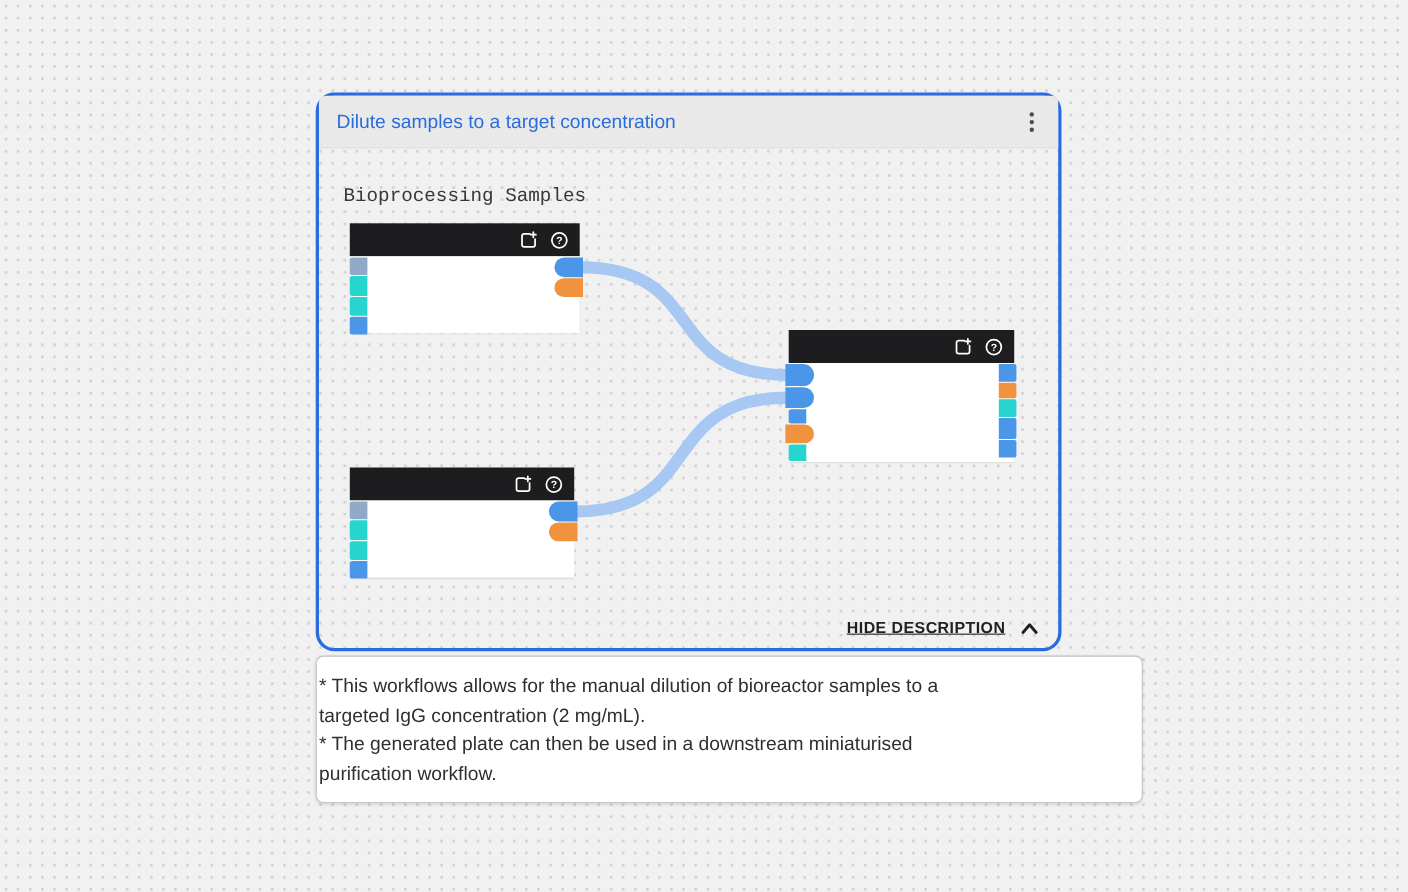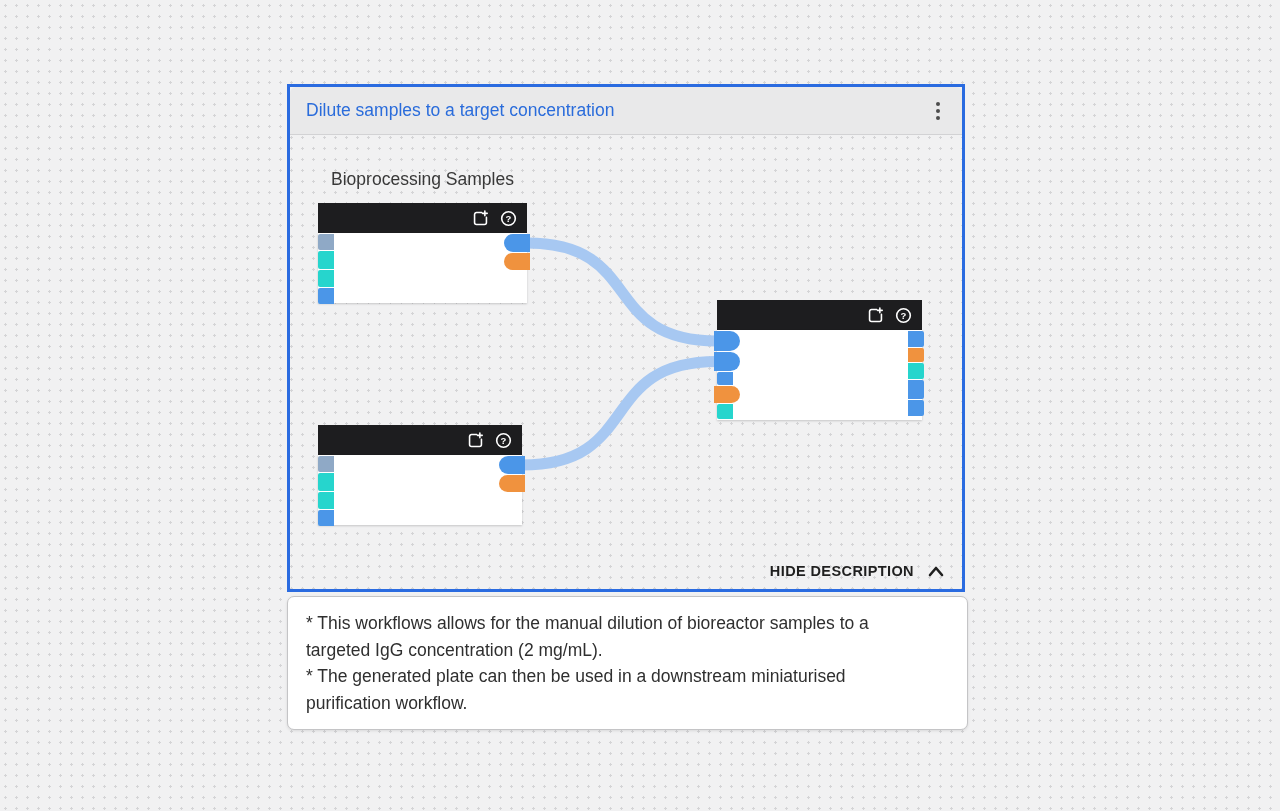--- a/index.html
+++ b/index.html
@@ -8,67 +8,67 @@
     font-family:"Liberation Sans", sans-serif;
     background-color:#f1f1f2;
     background-image:radial-gradient(#d4d4d6 1.2px, transparent 1.4px);
     background-size:11px 11px;
   }
   #wires{position:absolute;left:0;top:0;width:1280px;height:811px;z-index:1;pointer-events:none;}
 
   
   .group{
     position:absolute;left:287px;top:84px;width:678px;height:508px;
-    border:3px solid #2a6be0;border-radius:0;z-index:0;box-sizing:border-box;
+    border:3px solid #2a6be0;border-radius:17px;z-index:0;box-sizing:border-box;
   }
   .group-header{
     height:48px;background:#e9e9ea;border-bottom:1px solid #d2d2d4;
     border-radius:6px 6px 0 0;display:flex;align-items:center;
     justify-content:space-between;padding:0 16px;box-sizing:border-box;
   }
   .group-title{color:#2a6cdb;font-size:17.5px;}
   .kebab{display:flex;flex-direction:column;gap:3px;padding:4px 6px;cursor:pointer;}
   .kebab i{width:4px;height:4px;border-radius:50%;background:#4c4c4c;display:block;}
   .hide-desc{
     position:absolute;right:16px;bottom:10px;display:flex;align-items:center;gap:12px;
-    font-size:14.5px;font-weight:700;letter-spacing:.4px;color:#1f1f1f;cursor:pointer;
+    font-size:14.5px;font-weight:700;letter-spacing:.4px;color:#1f1f1f;cursor:pointer;text-decoration:underline;
   }
   .hide-desc svg{display:block;}
 
   
   .node{position:absolute;z-index:2;}
   #node-0{left:318px;top:203px;width:209px;}
   #node-1{left:318px;top:425px;width:204px;}
   #node-2{left:717px;top:300px;width:205px;}
   .node-title{
     position:absolute;top:-34px;left:-20px;right:-20px;text-align:center;
-    font-size:17.5px;color:#383838;white-space:nowrap;
+    font-size:17.5px;color:#383838;white-space:nowrap;font-family:Liberation Mono, monospace;
   }
   .node-header{
     height:30px;background:#1d1d1f;display:flex;align-items:center;
     justify-content:flex-end;gap:9px;padding:0 9px;box-sizing:border-box;
   }
   .node-header svg{display:block;cursor:pointer;}
   .node-body{position:relative;background:#ffffff;box-shadow:0 1px 2px rgba(0,0,0,.18);}
   .body-short{height:70px;}
   .body-tall{height:90px;}
   .ports{position:absolute;top:1px;display:flex;flex-direction:column;gap:1px;}
   .ports.left{left:0;align-items:flex-start;}
   .ports.right{right:0;align-items:flex-end;}
   .port{box-sizing:border-box;}
   .ports.left  .port.square{width:16px;border-radius:2px 0 0 2px;}
   .ports.right .port.square{width:16px;border-radius:0 2px 2px 0;margin-right:-2px;}
   .ports.left  .port.pill{width:26px;border-radius:0 10px 10px 0;margin-left:-3px;}
   .ports.right .port.pill{width:26px;border-radius:10px 0 0 10px;margin-right:-3px;}
 
   
   .desc-card{
-    position:absolute;left:287px;top:596px;width:681px;box-sizing:border-box;
+    position:absolute;left:287px;top:596px;width:752px;box-sizing:border-box;
     background:#ffffff;border:1px solid #c4c4c6;border-radius:7px;
-    padding:13px 18px;box-shadow:0 1px 3px rgba(0,0,0,.10);z-index:0;
+    padding:13px 2px;box-shadow:0 1px 3px rgba(0,0,0,.10);z-index:0;
   }
   .desc-card p{margin:0;font-size:17.5px;line-height:26.5px;color:#2f2f2f;max-width:585px;}
 </style>
 </head>
 <body>
 
 <svg id="wires">
     <path d="M527 243 C644.8 243,599.2 341,717 341" fill="none" stroke="#a7c8f2" stroke-width="11" stroke-linecap="round"></path>
     <path d="M522 465 C642.9 465,596.1 361.5,717 361.5" fill="none" stroke="#a7c8f2" stroke-width="11" stroke-linecap="round"></path>
   </svg>

